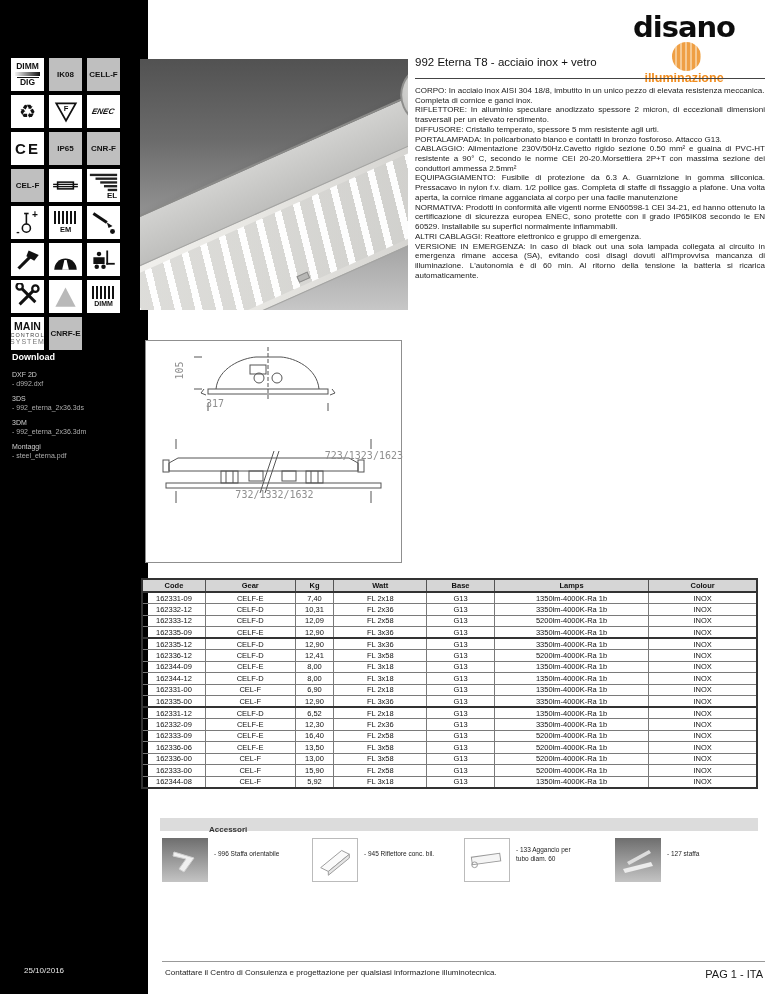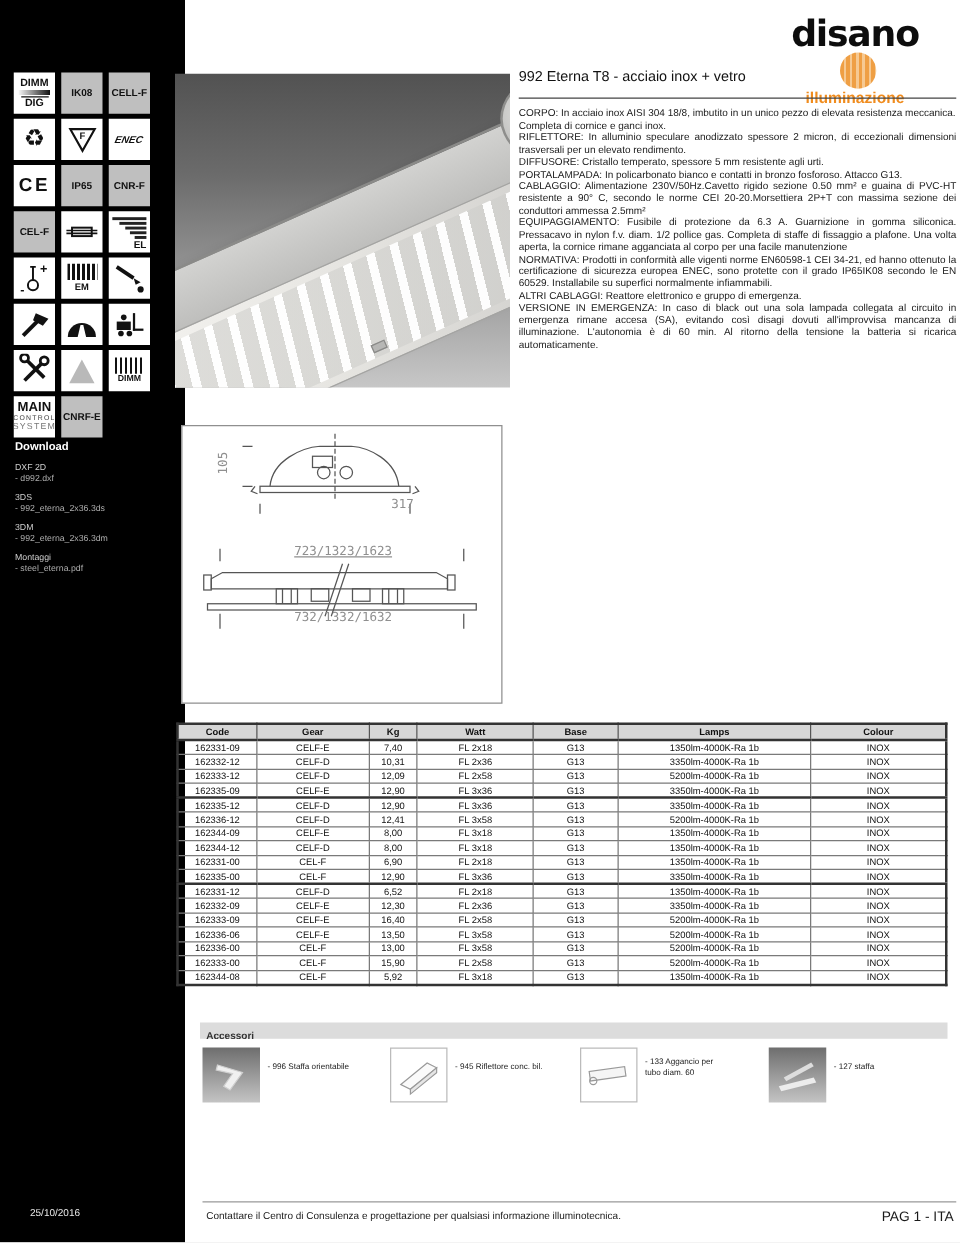--- a/index.html
+++ b/index.html
@@ -65,36 +65,36 @@
   .lum-glass::before { content:""; position:absolute; inset:6px; border-radius:10px;
     background:repeating-linear-gradient(100deg,rgba(255,255,255,.95) 0 7px,rgba(205,205,202,.55) 7px 20px); }
   .lum-endcap { position:absolute; left:388px; top:8px; width:62px; height:62px; border-radius:50%;
     background:radial-gradient(circle at 40% 38%,#e3e3e1,#a6a6a4); border:2px solid #8e8e8c; }
   .latch { position:absolute; width:12px; height:7px; background:#b7b7b5; border:1px solid #8a8a88; }
   
   .drawing-panel { position:absolute; left:145px; top:340px; width:257px; height:223px;
     background:#fff; border:1px solid #8f8f8f; }
   .dim { position:absolute; font-family:"DejaVu Sans Mono", monospace; font-size:10px; color:#8f8f8f; }
   .dim-h { left:24px; top:24px; transform:rotate(-90deg); }
-  .dim-w { left:60px; top:57px; width:125px; text-align:right; }
-  .dim-top { left:0; top:95px; width:257px; text-align:center;text-decoration:underline; }
+  .dim-w { left:60px; top:57px; width:125px; text-align:left; }
+  .dim-top { left:0; top:109px; width:257px; text-align:right; }
   .dim-bottom { left:0; top:148px; width:257px; text-align:center; }
   
   .spec-table { position:absolute; left:141px; top:578px; width:617px; border-collapse:collapse;
     font-size:7.5px; color:#111; border:2px solid #333; }
   .spec-table th { background:#d6d6d6; font-weight:bold; border:1px solid #555; border-bottom:2px solid #333;
     height:13px; text-align:center; }
   .spec-table td { border:1px solid #7a7a7a; height:11.5px; text-align:center; padding:0 2px; }
   .spec-table tbody tr:nth-child(4) td, .spec-table tbody tr:nth-child(10) td { border-bottom:2px solid #333; }
   .spec-table th:nth-child(1){width:10.3%} .spec-table th:nth-child(2){width:14.6%}
   .spec-table th:nth-child(3){width:6.3%}  .spec-table th:nth-child(4){width:15.1%}
   .spec-table th:nth-child(5){width:11%}   .spec-table th:nth-child(6){width:25.1%}
   .spec-table th:nth-child(7){width:17.6%}
   
-  .acc-band { position:absolute; left:160px; top:818px; width:598px; height:13px; background:#dcdcdc; }
+  .acc-band { position:absolute; left:160px; top:818px; width:598px; height:13px; background:#dcdcdc;padding-left:44px; }
   .acc-band span { font-size:8px; font-weight:bold; color:#333; margin-left:5px; line-height:13px; display:inline-block; }
   .accessories { position:absolute; left:0; top:838px; width:768px; height:70px; }
   .acc-item { position:absolute; top:0; display:flex; align-items:flex-start; }
   .thumb { width:46px; height:44px; flex:0 0 auto; }
   .thumb.gray { background:linear-gradient(180deg,#6e6e6e,#c4c4c4); }
   .thumb.white { background:#fff; border:1px solid #bbb; }
   .acc-label { font-size:6.5px; color:#222; margin-left:6px; margin-top:12px; width:84px; line-height:1.35; }
   .acc-label.narrow { width:66px; margin-top:8px; }
   
   .footer-line { position:absolute; left:162px; top:961px; width:603px; height:1px; background:#999; }

